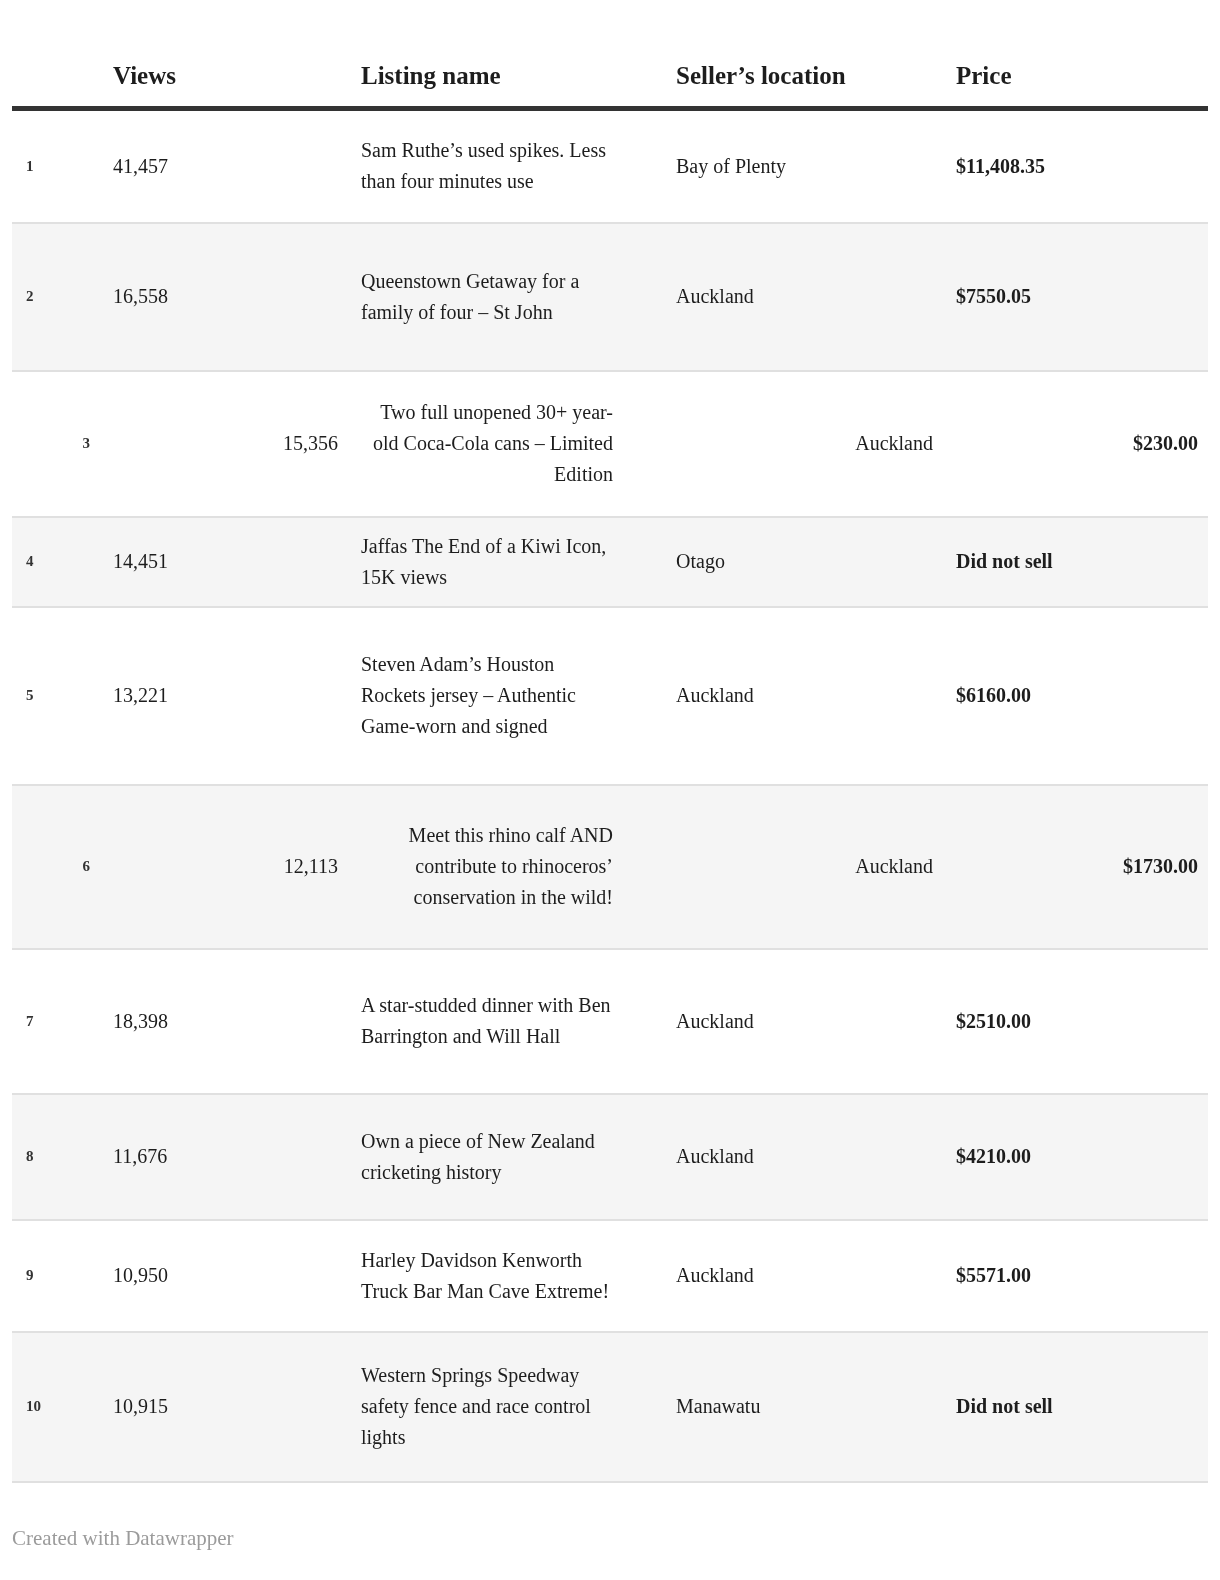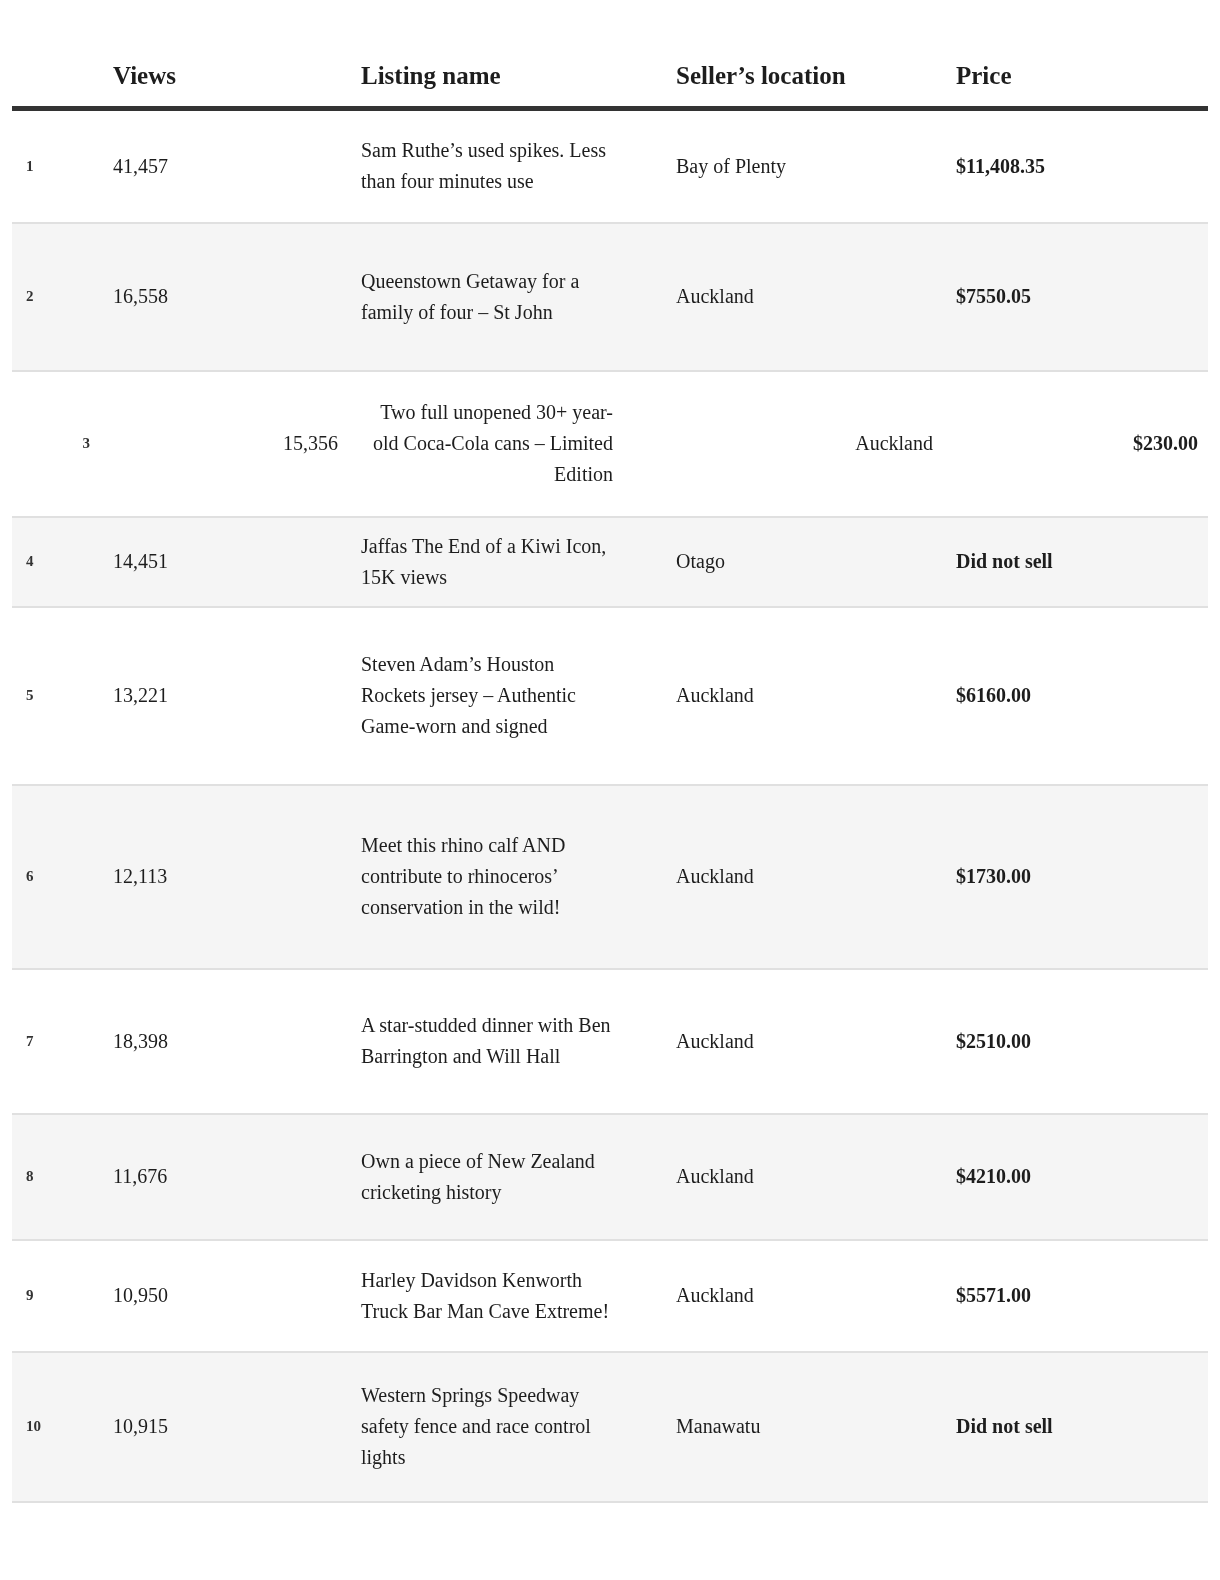--- a/index.html
+++ b/index.html
@@ -60,21 +60,21 @@
   td.cell-price { font-weight: 700; }
 
   .listing-text { max-width: 252px; }
 
   
   tbody tr:nth-child(1)  td { height: 114px; }
   tbody tr:nth-child(2)  td { height: 148px; }
   tbody tr:nth-child(3)  td { height: 146px; text-align: right; }
   tbody tr:nth-child(4)  td { height: 90px;  }
   tbody tr:nth-child(5)  td { height: 178px; }
-  tbody tr:nth-child(6)  td { height: 184px; }
+  tbody tr:nth-child(6)  td { height: 164px; text-align: right; }
   tbody tr:nth-child(7)  td { height: 145px; }
   tbody tr:nth-child(8)  td { height: 126px; }
   tbody tr:nth-child(9)  td { height: 112px; }
   tbody tr:nth-child(10) td { height: 150px; }
 
   .credit {
     margin-top: 42px;
     font-size: 21px;
     line-height: 26px;
     color: #9b9b9b;
@@ -188,13 +188,14 @@
         <td class="cell-views">10,915</td>
         <td class="cell-name">
             <div class="listing-text">Western Springs Speedway safety fence and race control lights</div>
           </td>
         <td class="cell-location">Manawatu</td>
         <td class="cell-price">Did not sell</td>
       </tr>
     </tbody>
   </table>
 
+  <div class="credit">Created with Datawrapper</div>
 </div>
 
 </body></html>

